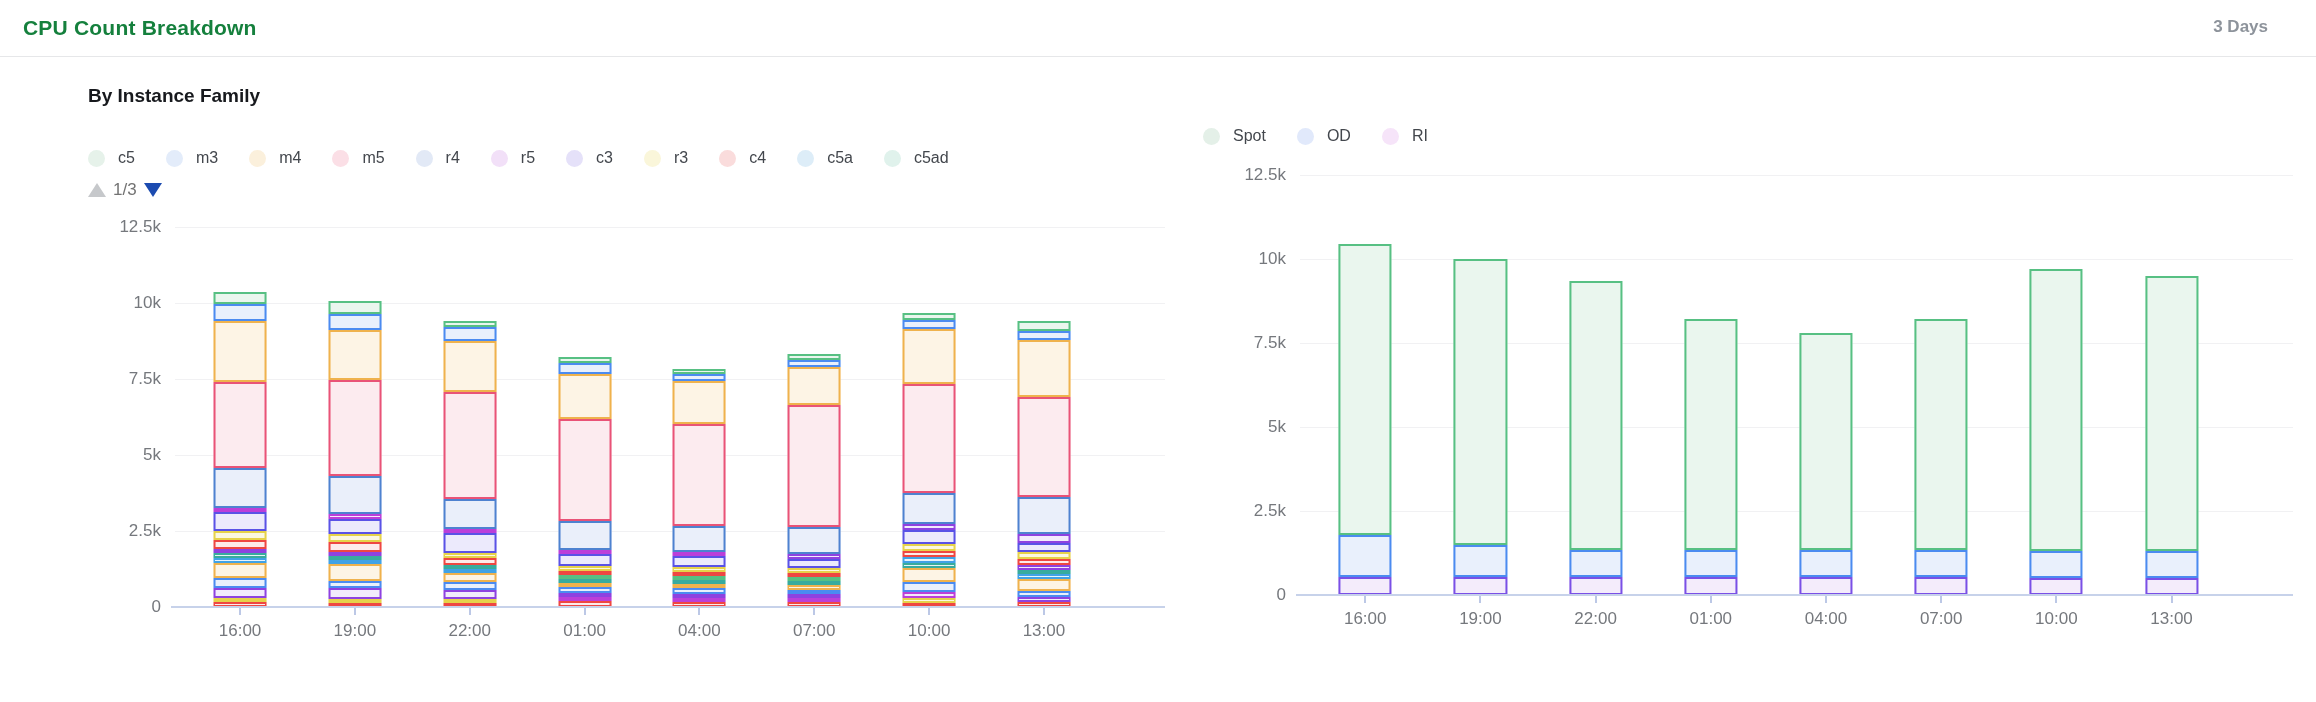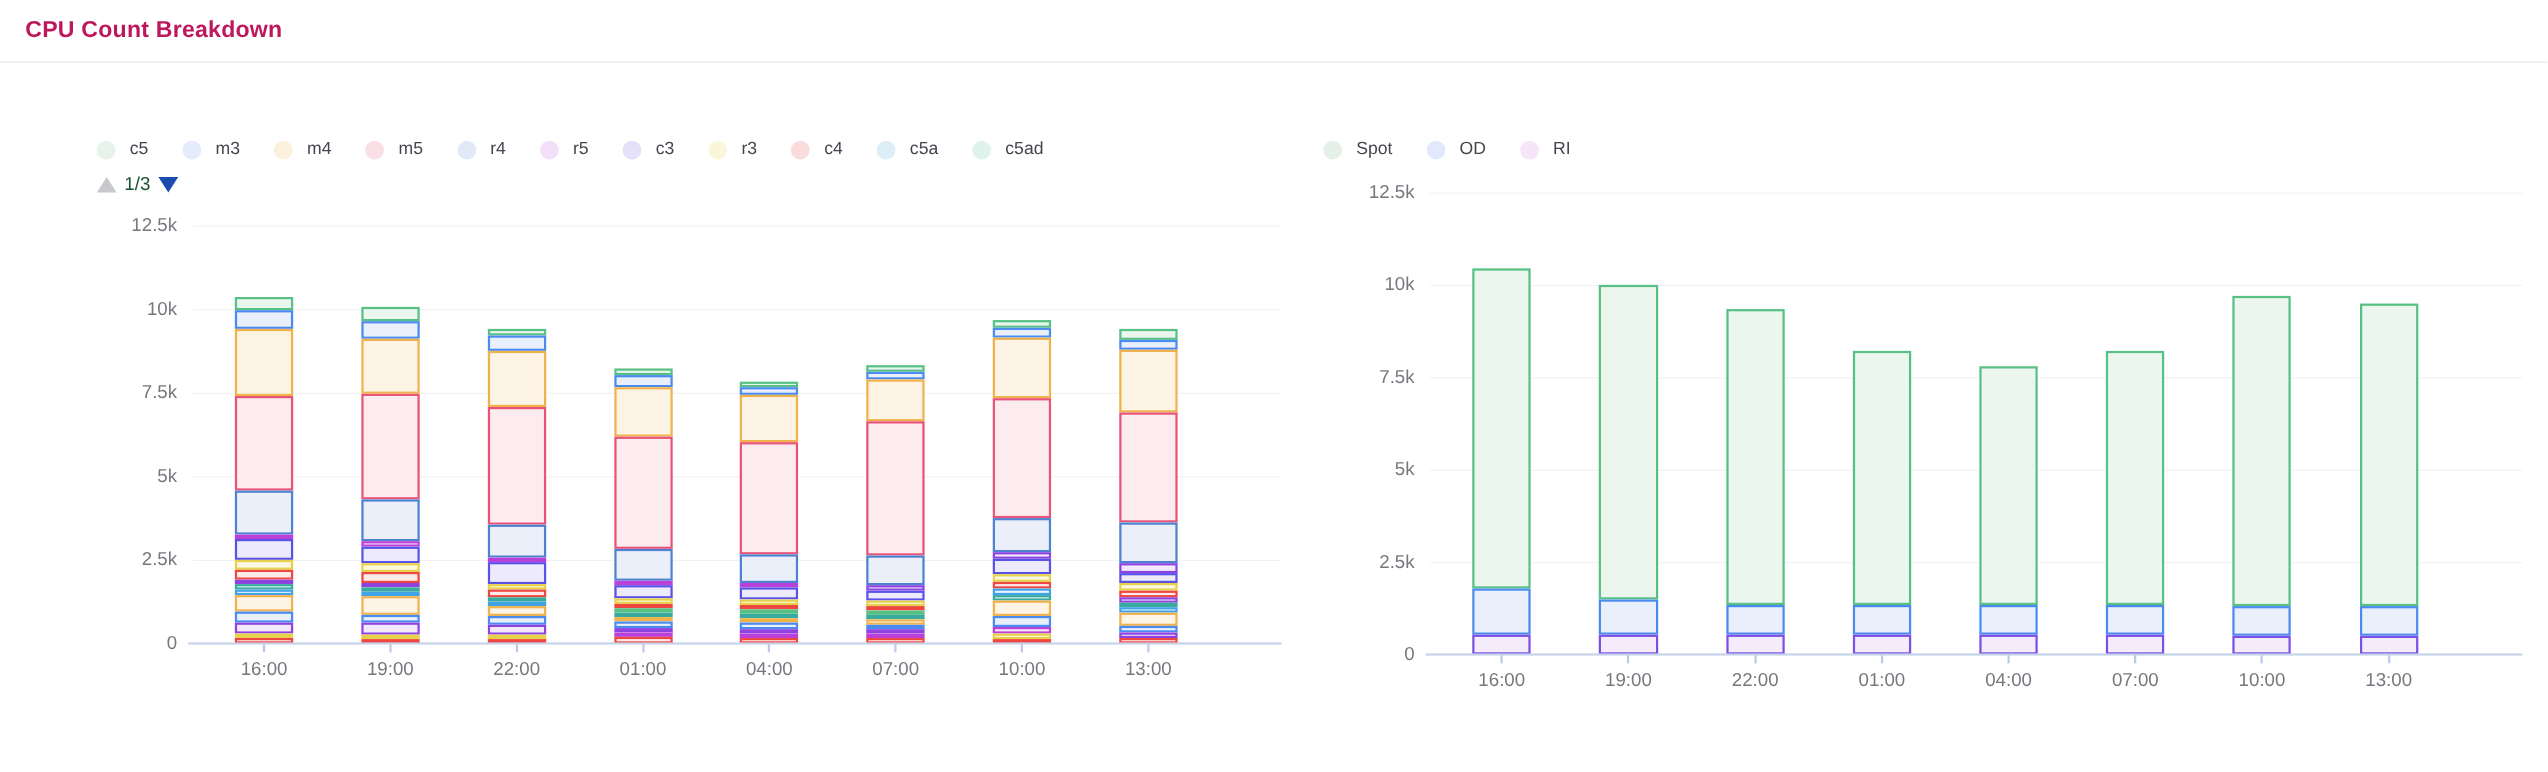--- a/index.html
+++ b/index.html
@@ -2,21 +2,21 @@
 <html><head>
 <meta charset="utf-8">
 <style>
   * { margin:0; padding:0; box-sizing:border-box; }
   html,body { width:2316px; height:702px; background:#ffffff; overflow:hidden;
               font-family:"Liberation Sans", sans-serif; }
 
   
   .header { height:57px; display:flex; align-items:stretch; justify-content:space-between;
             border-bottom:1px solid #e6e7e9; }
-  .header-title { font-size:21px; font-weight:bold; color:#be185d; align-self:center;
+  .header-title { font-size:21px; font-weight:bold; color:#15803d; align-self:center;
                   padding-left:23px; letter-spacing:.2px;text-align:center; }
   .tabs { display:flex; align-items:stretch; margin-right:6px; }
   .tab { display:flex; align-items:center; justify-content:center; padding:0 42px;
          font-size:17px; font-weight:bold; color:#8d939b; cursor:pointer;
          border-bottom:3px solid transparent; }
   .tab.active { color:#3377e8; border-bottom-color:#3377e8; }
 
   
   .panels { display:flex; }
   .panel { position:relative; padding-top:28px; }
@@ -28,21 +28,21 @@
   .legend { display:flex; align-items:center; margin-top:40px; height:22px; }
   .legend-item { display:flex; align-items:flex-end; margin-right:31px; cursor:pointer; }
   .legend-dot { width:17px; height:17px; border-radius:50%; margin-right:13px; flex:none; }
   .legend-label { font-size:16px; color:#43474d; }
 
   
   .pager { display:flex; align-items:center; margin-top:9px; height:24px; }
   .tri { width:0; height:0; border-left:9px solid transparent; border-right:9px solid transparent; cursor:pointer; }
   .tri-up { border-bottom:14px solid #c6c8cb; margin-right:7px; }
   .tri-down { border-top:14px solid #1c4bb0; margin-left:7px; }
-  .pager-label { font-size:17px; color:#14532d; }
+  .pager-label { font-size:17px; color:#737373; }
 
   
   .plot { position:relative; margin-left:87px; margin-right:23px; }
   .plot-left  { height:393px; margin-top:12px; }
   .plot-right { height:420px; margin-top:28px; margin-left:97px; }
   .gridline { position:absolute; left:0; right:0; height:1px; background:#f1f1f3; }
   .axis-line { position:absolute; left:-4px; right:0; bottom:-1px; height:2px; background:#c7d2ea; }
   .ytick-label { position:absolute; left:-76px; width:62px; text-align:right;
                  font-size:17px; color:#75787d; }
   .xtick { position:absolute; width:2px; height:8px; background:#bcc8e6; }
@@ -50,26 +50,28 @@
   .bar { position:absolute; bottom:0; width:5.35%; transform:translateX(-50%);
          display:flex; flex-direction:column-reverse; cursor:pointer; }
   .seg { width:100%; border:2px solid; flex:none; }
 </style>
 </head>
 <body>
 
 <div class="header">
   <div class="header-title">CPU Count Breakdown</div>
   <div class="tabs">
+    <div class="tab">3 Days</div>
   </div>
 </div>
 
 <div class="panels">
 
   <div class="panel panel-left">
+    <div class="panel-title">By Instance Family</div>
     <div class="legend" id="legend-left">
         <span class="legend-item">
           <span class="legend-dot" style="background: rgb(230, 242, 234);"></span>
           <span class="legend-label">c5</span>
         </span>
         <span class="legend-item">
           <span class="legend-dot" style="background: rgb(227, 236, 250);"></span>
           <span class="legend-label">m3</span>
         </span>
         <span class="legend-item">

